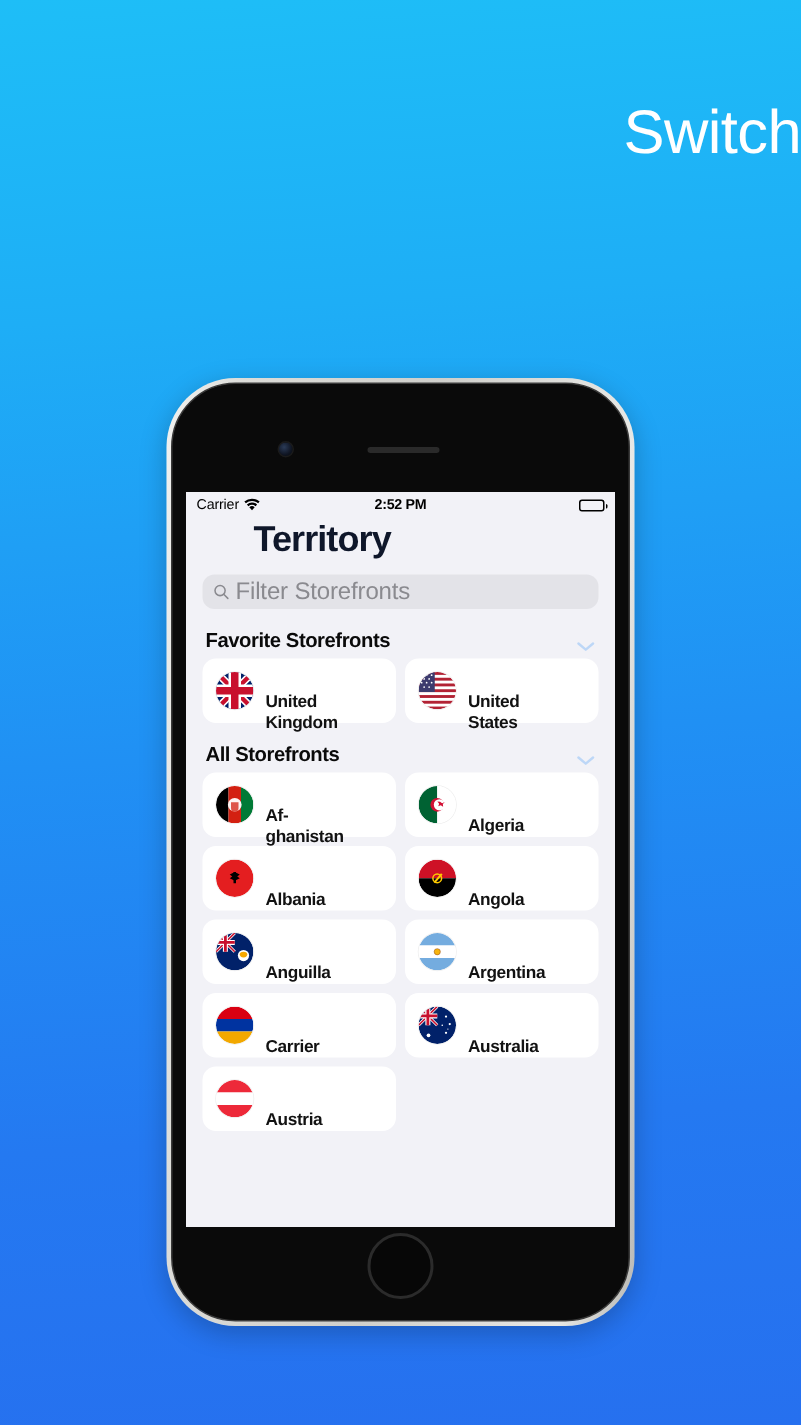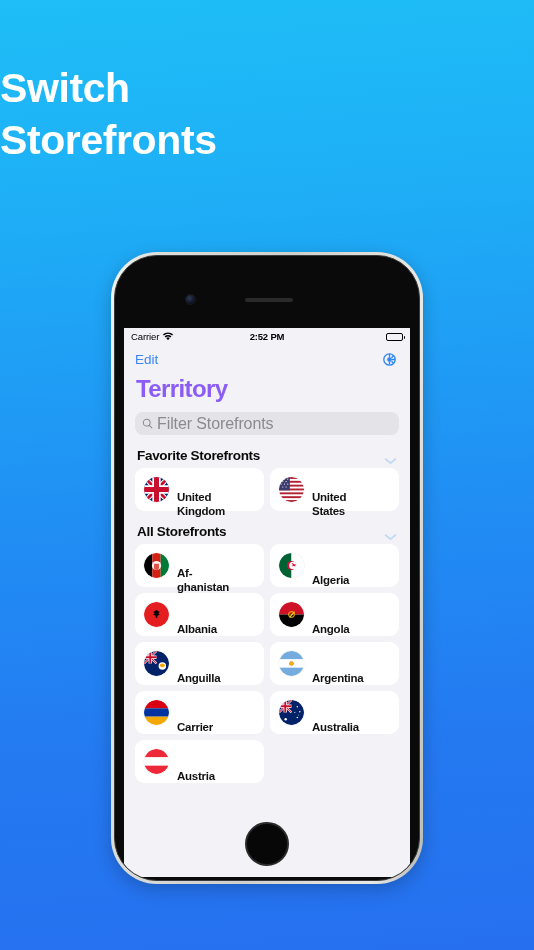--- a/index.html
+++ b/index.html
@@ -10,24 +10,24 @@
   }
   body {
     background: linear-gradient(176deg, #1ebef7 0%, #1eaef6 22%, #2090f4 52%, #2479f1 78%, #2670ef 100%);
     position: relative;
   }
 
   
   .headline {
     position: absolute;
     top: 62px; left: 0; right: 0;
-    text-align: left;
+    text-align: right;
     color: #ffffff;
     font-size: 41px;
-    font-weight: bold;
+    font-weight: normal;
     line-height: 1.28;
     letter-spacing: -0.4px;
   }
   .headline .line { display: block; }
 
   
   .device {
     position: absolute;
     left: 111px; top: 252px;
     width: 312px; height: 632px;
@@ -65,21 +65,21 @@
     transform: translateX(-50%);
     width: 44px; height: 44px; border-radius: 50%;
     border: 2px solid #2b2b2b;
     background: #070707;
   }
 
   
   .screen {
     position: absolute;
     top: 72px; left: 9px; right: 9px;
-    height: 549px;
+    height: 490px;
     background: #f2f2f7;
     overflow: hidden;
   }
 
   
   .statusbar {
     height: 17px;
     display: flex; align-items: center;
     padding: 0 7px;
     font-size: 9.5px;
@@ -115,23 +115,24 @@
   .edit-btn {
     color: #3b84f5;
     font-size: 13.5px;
     cursor: pointer;
   }
   .gear-btn { width: 19px; height: 19px; cursor: pointer; display: block; }
 
   
   .large-title {
     font-size: 24px; font-weight: bold;
-    color: #8b5cf6;
+    color: #0f172a;
     padding: 1px 12px 0 12px;
     letter-spacing: -0.6px;
+    margin-left: 33px;
   }
 
   
   .search-wrap { padding: 9px 11px 0 11px; }
   .search-field {
     height: 23px;
     background: #e3e3e8;
     border-radius: 8px;
     display: flex; align-items: center;
     padding: 0 7px; gap: 4px;
@@ -177,21 +178,20 @@
     line-height: 1.18; letter-spacing: -0.25px;
     white-space: pre-line;
     margin-top: 30px;
   }
 </style>
 </head>
 <body>
 
 <div class="headline">
   <span class="line">Switch</span>
-  <span class="line">Storefronts</span>
 </div>
 
 <div class="device">
   <div class="device-face">
 
     <span class="camera"></span>
     <span class="speaker"></span>
 
     <div class="screen">
 
@@ -205,30 +205,20 @@
           </svg>
         </div>
         <div class="sb-time">2:52 PM</div>
         <div class="sb-right">
           <span class="battery">
             <span class="battery-fill"></span>
           </span>
         </div>
       </div>
 
-      <div class="navbar">
-        <span class="edit-btn">Edit</span>
-        <svg class="gear-btn" viewBox="0 0 24 24">
-          <g fill="none" stroke="#2f86f7" stroke-width="1.7">
-            <circle cx="12" cy="12" r="7.2"></circle>
-            <circle cx="12" cy="12" r="2.1" fill="#2f86f7"></circle>
-            <path d="M12 4.8v4.2M12 14.1v4.2M19.2 12h-4.2M14.5 9.9l2.6-2.6M14.5 14.1l2.6 2.6"></path>
-          </g>
-        </svg>
-      </div>
 
       <div class="large-title">Territory</div>
 
       <div class="search-wrap">
         <div class="search-field">
           <svg class="search-icon" viewBox="0 0 14 14">
             <circle cx="6" cy="6" r="4.3" fill="none" stroke="#8a8a8f" stroke-width="1.3"></circle>
             <path d="M9.3 9.3 12.6 12.6" stroke="#8a8a8f" stroke-width="1.3" stroke-linecap="round"></path>
           </svg>
           <span class="search-ph">Filter Storefronts</span>

